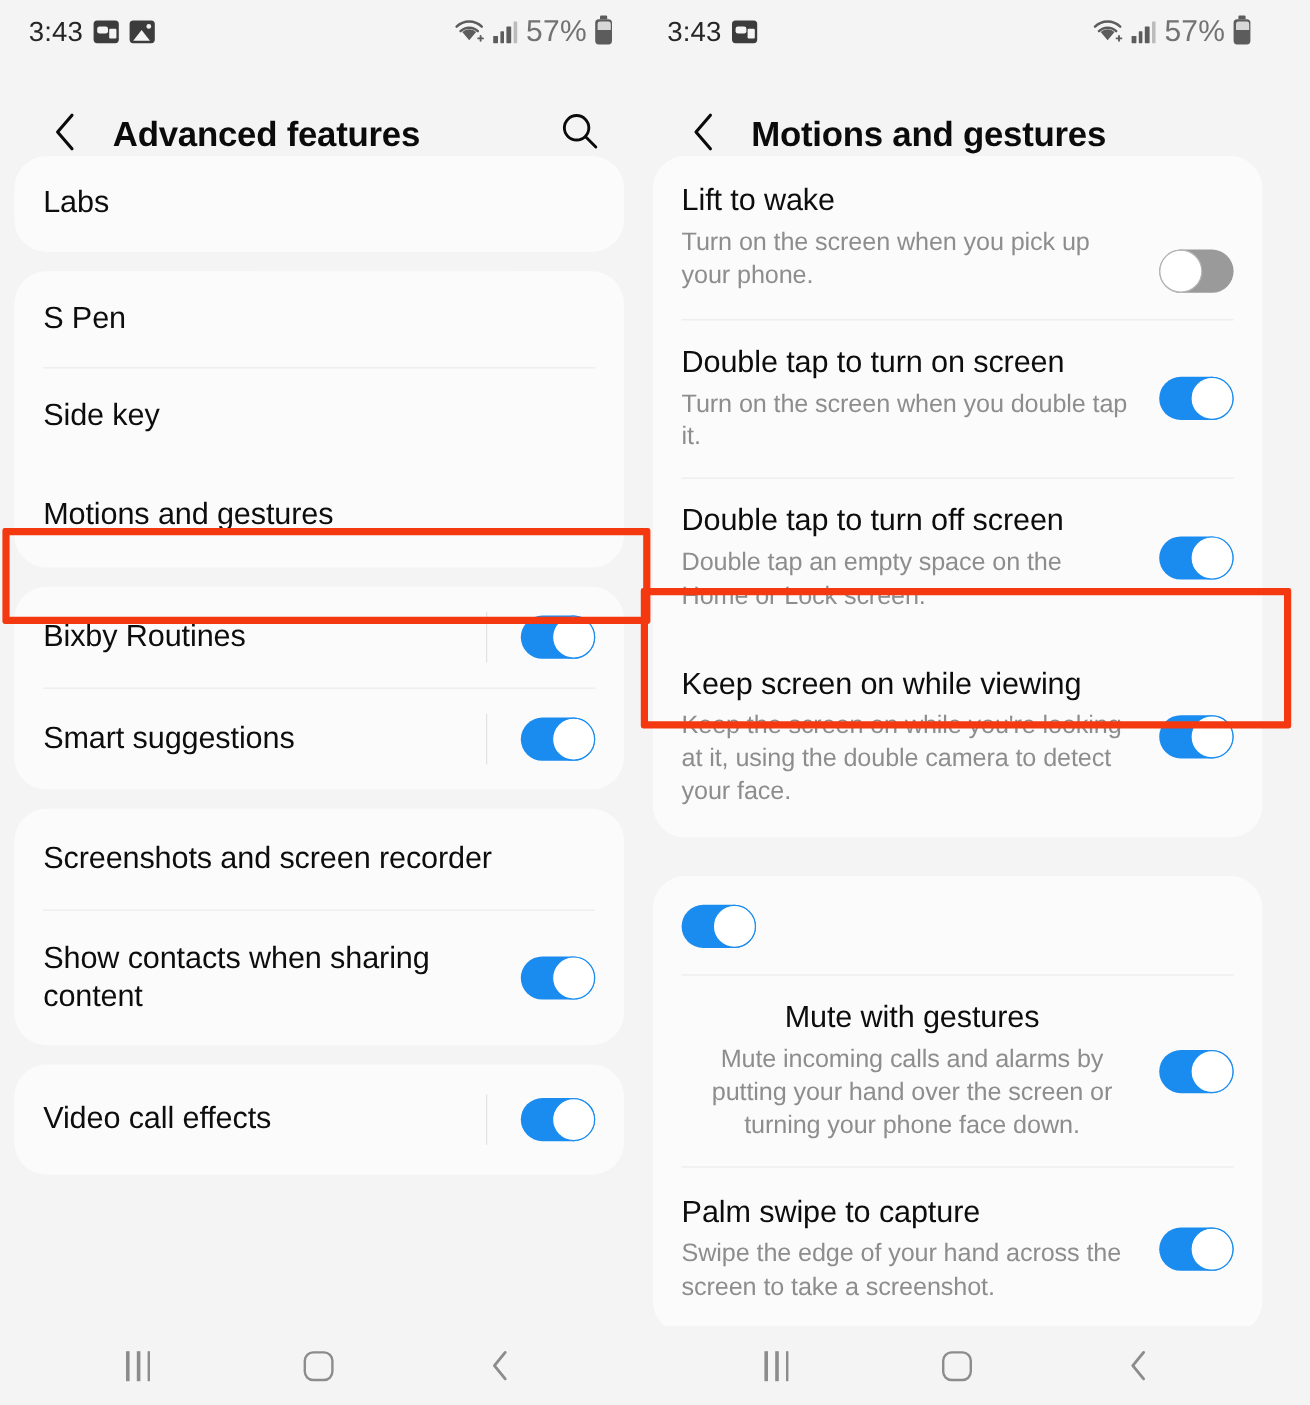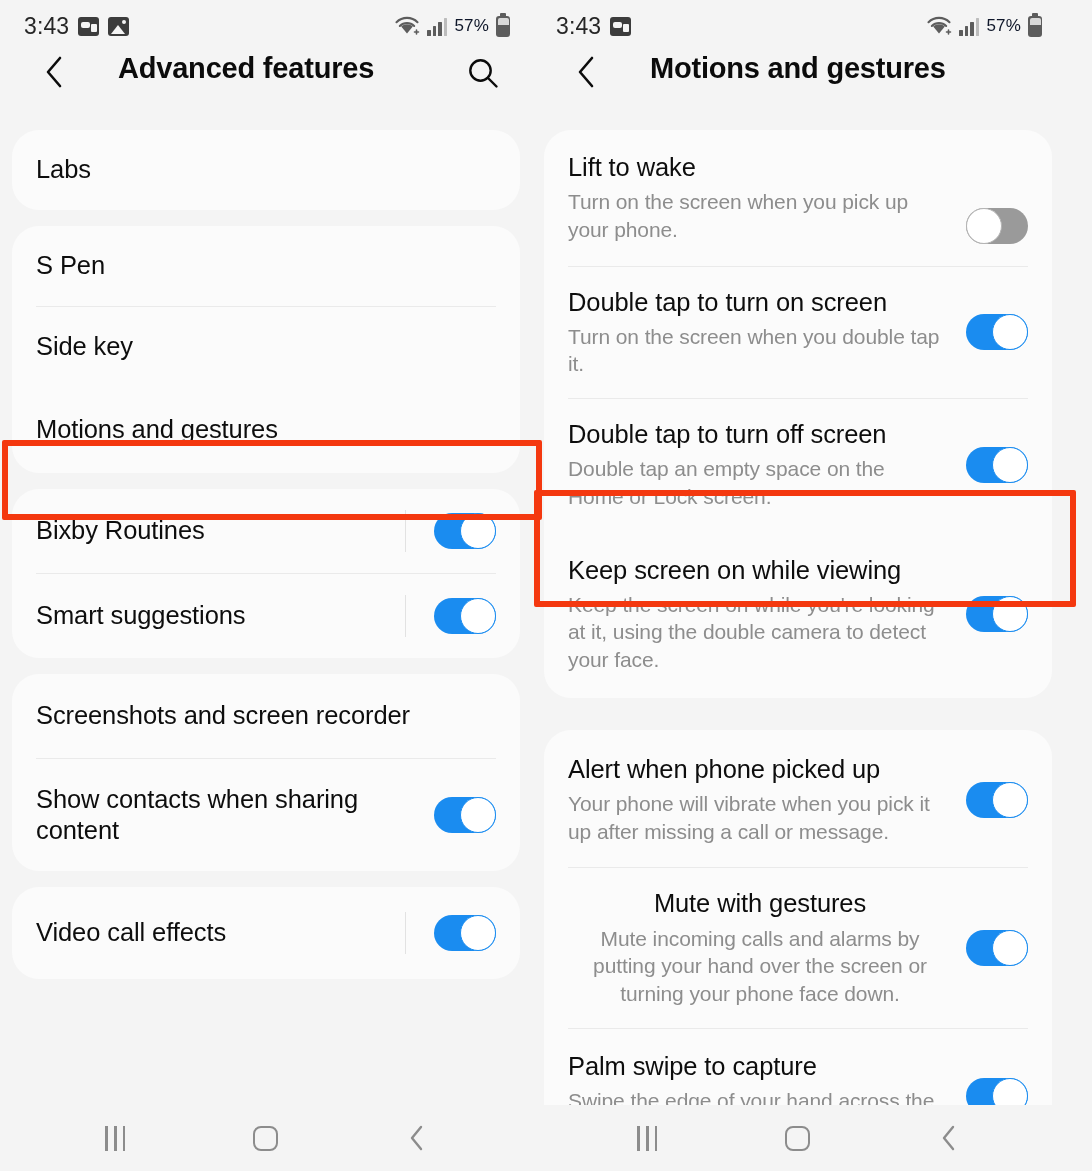--- a/index.html
+++ b/index.html
@@ -21,21 +21,21 @@
   
   .statusbar {
     height: 52px; flex: 0 0 52px;
     display: flex; align-items: center;
     padding: 0 22px 0 24px;
     color: #3a3a3a;
   }
   .sb-left { display: flex; align-items: center; gap: 9px; }
   .sb-time { font-size: 23px; letter-spacing: .1px; color: #262626; }
   .sb-right { margin-left: auto; display: flex; align-items: center; gap: 7px; }
-  .sb-batt-text { font-size: 17px; color: #0f172a; letter-spacing: .2px; }
+  .sb-batt-text { font-size: 25px; color: #737373; letter-spacing: .2px; }
 
   .ico-vpn {
     width: 21px; height: 19px; border-radius: 3px;
     background: #3c3c3c; position: relative;
   }
   .ico-vpn::before {
     content: ""; position: absolute; left: 2.5px; top: 5px;
     width: 9px; height: 6px; border-radius: 2px;
     background: #f4f4f4;
   }
@@ -74,23 +74,22 @@
     width:6px; height:3px; border-radius:1px 1px 0 0; background:#5c5c5c;
   }
   .ico-batt::after {
     content:""; position:absolute; top:2px; left:1.5px;
     width:11px; height:7px; border-radius:2px 2px 0 0; background:#d8d8d8;
   }
 
   
   .appbar {
     height: 78px; flex: 0 0 78px;
-    display: flex; align-items: flex-start;
+    display: flex; align-items: flex-end;
     padding: 0 28px 0 28px;
-    gap: 24px;
   }
   .back-btn {
     width: 40px; height: 40px; flex: 0 0 40px;
     display: flex; align-items: center; justify-content: center;
     margin-left: 6px; cursor: pointer;
   }
   .appbar-title {
     font-size: 29px; font-weight: bold; color: #0b0b0b;
     margin-left: 20px; letter-spacing: -.2px; white-space: nowrap;
   }
@@ -405,24 +404,20 @@
             <div class="switch on">
                 <span class="knob"></span>
               </div>
           </div>
         </div>
       </div>
 
       <div class="card" style="margin-top:32px;">
 
         <div class="row with-desc" style="padding-top:24px;padding-bottom:22px;">
-          <div class="row-texts" style="padding-right:26px;">
-            <div class="row-title">Alert when phone picked up</div>
-            <div class="row-desc">Your phone will vibrate when you pick it up after missing a call or message.</div>
-          </div>
           <div class="switch-wrap">
             <div class="switch on">
                 <span class="knob"></span>
               </div>
           </div>
         </div>
         <div class="divider"></div>
 
         <div class="row with-desc" style="padding-top:20px;padding-bottom:20px;text-align:center;">
           <div class="row-texts" style="padding-right:14px;">

